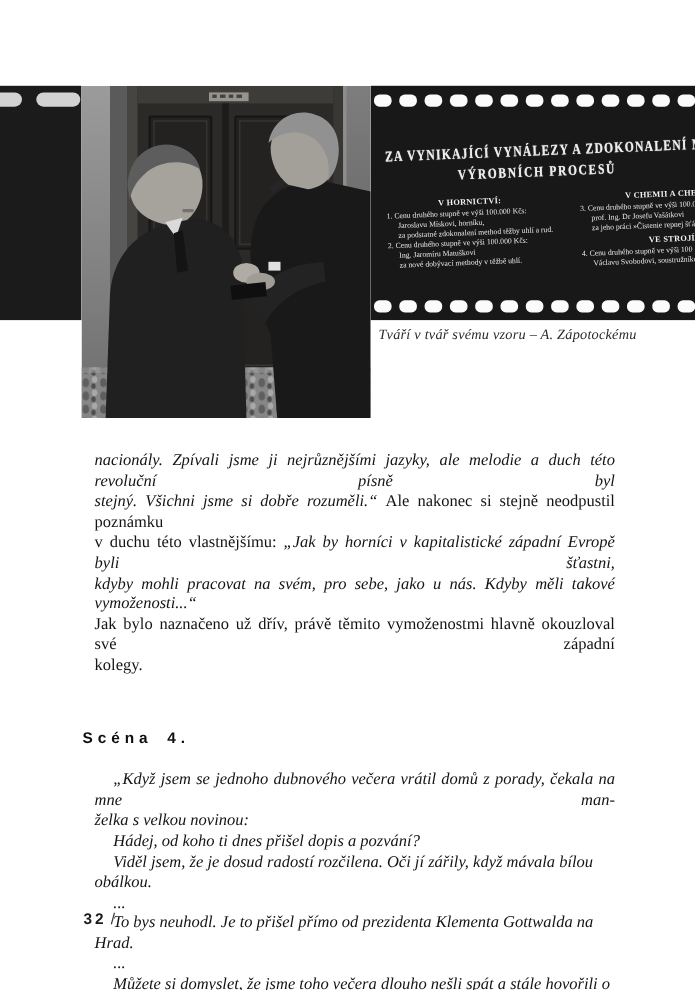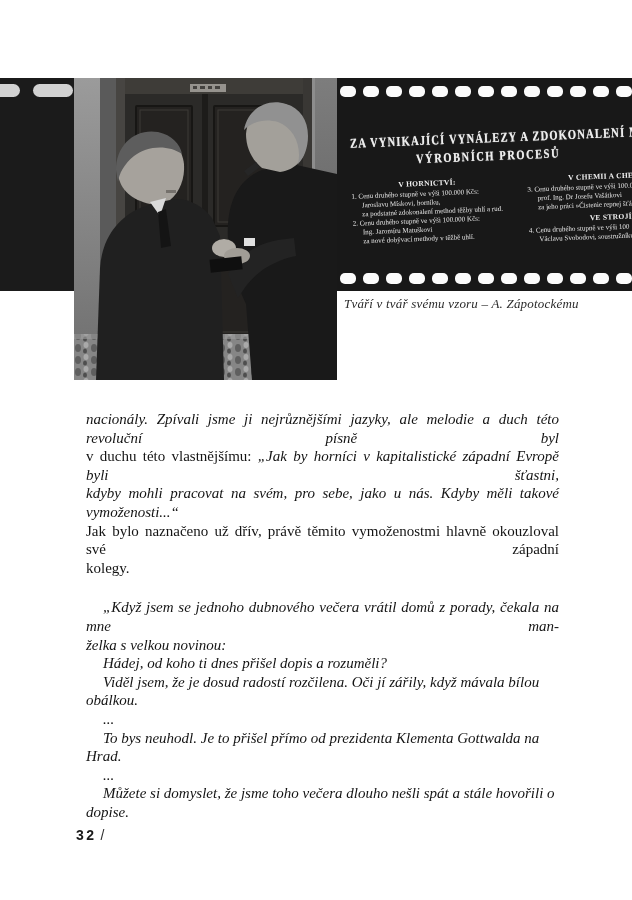--- a/index.html
+++ b/index.html
@@ -249,29 +249,31 @@
           </div>
       </div>
     </div>
   </div>
 
   <div class="caption">Tváří v tvář svému vzoru – A. Zápotockému</div>
 
   <div class="main-text">
     <div id="p1">
         <div class="line jf"><span class="i">nacionály. Zpívali jsme ji nejrůznějšími jazyky, ale melodie a duch této revoluční písně byl</span></div>
+        <div class="line jf"><span class="i">stejný. Všichni jsme si dobře rozuměli.“ </span><span class="r">Ale nakonec si stejně neodpustil poznámku</span></div>
         <div class="line jf"><span class="r">v duchu této vlastnějšímu: </span><span class="i">„Jak by horníci v kapitalistické západní Evropě byli šťastni,</span></div>
         <div class="line jf"><span class="i">kdyby mohli pracovat na svém, pro sebe, jako u nás. Kdyby měli takové vymoženosti...“</span></div>
         <div class="line jf"><span class="r">Jak bylo naznačeno už dřív, právě těmito vymoženostmi hlavně okouzloval své západní</span></div>
         <div class="line"><span class="r">kolegy.</span></div>
       </div>
+    <div class="scene-heading">Scéna 4.</div>
     <div id="p2">
         <div class="line jf ind">„Když jsem se jednoho dubnového večera vrátil domů z porady, čekala na mne man-</div>
         <div class="line">želka s velkou novinou:</div>
-        <div class="line ind">Hádej, od koho ti dnes přišel dopis a rozuměli?</div>
+        <div class="line ind">Hádej, od koho ti dnes přišel dopis a pozvání?</div>
         <div class="line ind">Viděl jsem, že je dosud radostí rozčilena. Oči jí zářily, když mávala bílou obálkou.</div>
         <div class="line ind">...</div>
         <div class="line ind">To bys neuhodl. Je to přišel přímo od prezidenta Klementa Gottwalda na Hrad.</div>
         <div class="line ind">...</div>
         <div class="line ind">Můžete si domyslet, že jsme toho večera dlouho nešli spát a stále hovořili o dopise.</div>
       </div>
   </div>
 
   <div class="footer">
     <span class="num">32</span><span class="sep">/</span>

